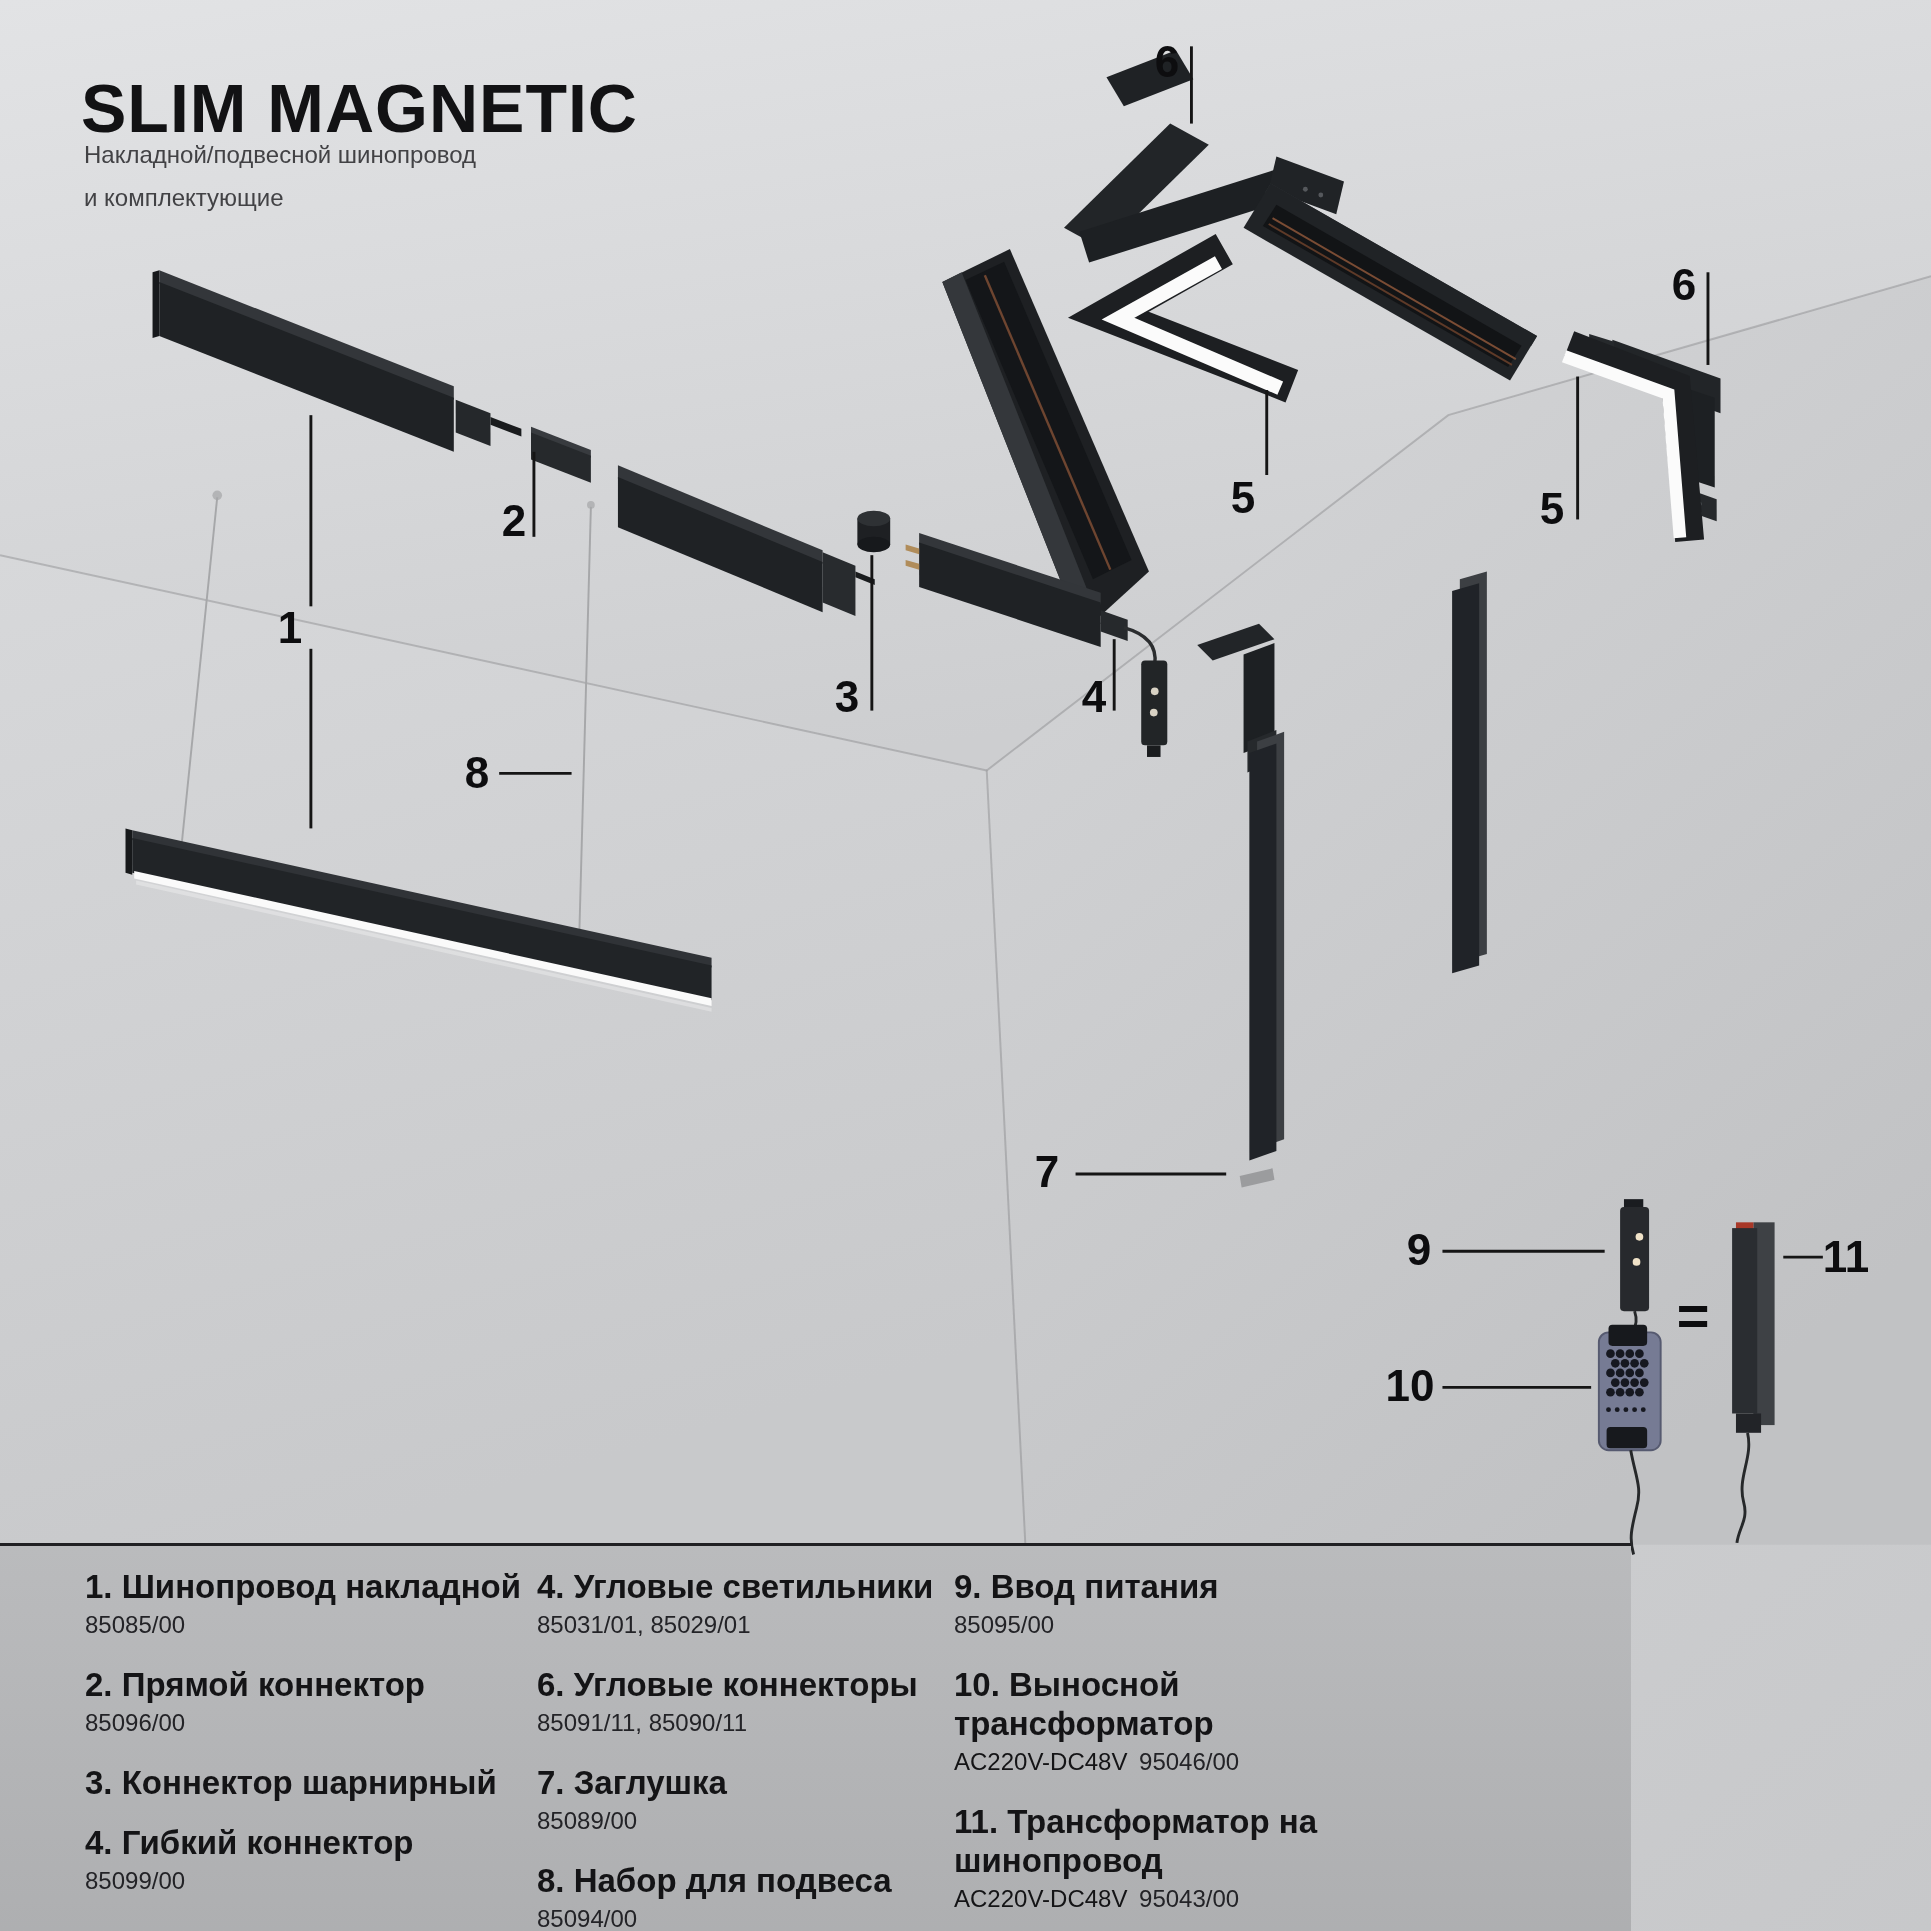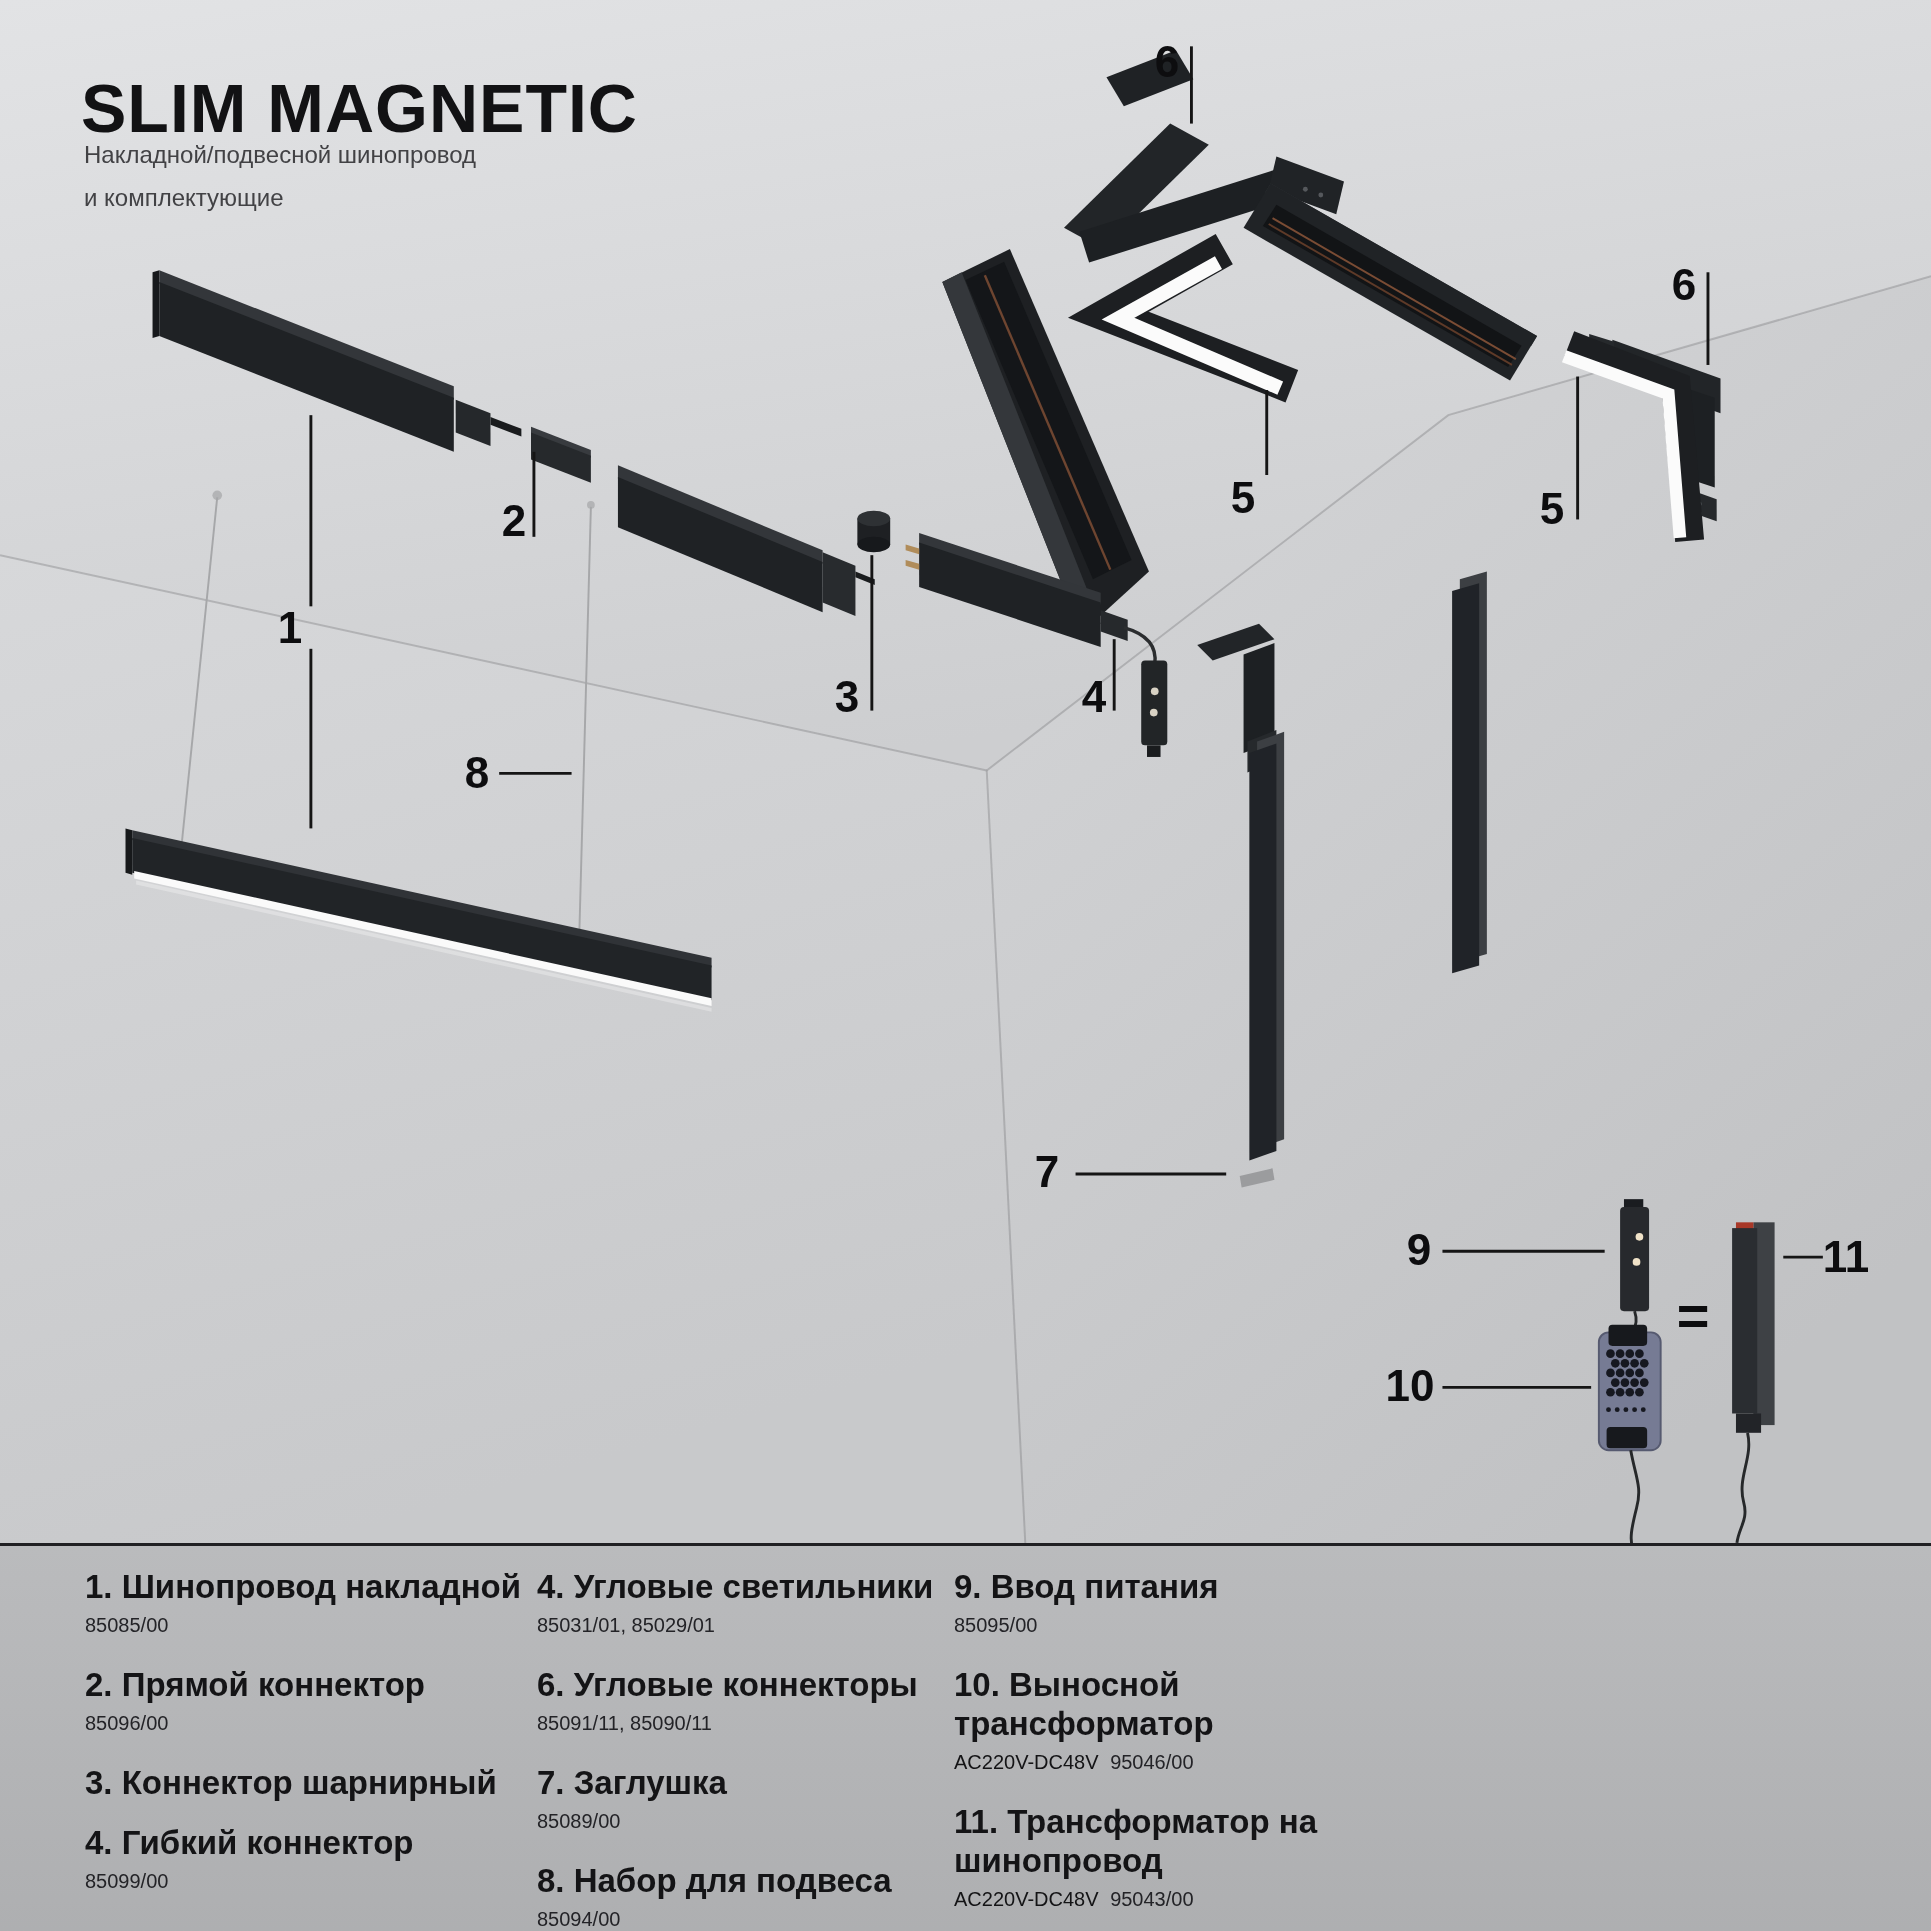--- a/index.html
+++ b/index.html
@@ -7,28 +7,28 @@
     position:relative;width:1931px;height:1931px;overflow:hidden;
     background:linear-gradient(140deg,#dbdcde 0%,#d3d4d6 45%,#c7c8ca 100%);
     font-family:"Liberation Sans",sans-serif;
   }
   svg.scene{position:absolute;left:0;top:0;width:1931px;height:1931px;}
   .brand{position:absolute;left:81px;top:29px;font-size:68px;font-weight:800;
     letter-spacing:1px;color:#121214;margin-top:40px;}
   .subtitle{position:absolute;left:84px;top:133px;font-size:24px;line-height:43px;color:#424245;}
   .co{position:absolute;transform:translate(-50%,-50%);font-size:44px;font-weight:700;color:#0d0d0f;}
   .eq{position:absolute;transform:translate(-50%,-50%);font-size:56px;font-weight:700;color:#0d0d0f;}
-  .legend{position:absolute;left:0;top:1543px;width:1931px;height:388px;
+  .legend{position:absolute;left:0;top:1543px;width:1631px;height:388px;
     background:linear-gradient(180deg,#babbbd,#aeafb1);
     border-top:3.9px solid #202023;box-sizing:border-box;}
   .col{position:absolute;top:21px;width:454px;}
   .col1{left:85px}.col2{left:537px}.col3{left:954px}
   .item{margin-bottom:21px;}
   .item-title{font-size:33px;font-weight:700;color:#141416;line-height:39px;}
-  .item-code{font-size:20px;color:#232327;line-height:38px;}
+  .item-code{font-size:24px;color:#232327;line-height:38px;}
   .item-code .cb{font-weight:400;color:#141416;margin-right:11.6px;margin-top:16px;}
   .item-code .cb:empty{display:none;margin:0;}
 </style>
 </head>
 <body>
 
 <div class="stage">
 
   <svg class="scene" viewBox="0 0 2000 2000">
     <defs>

